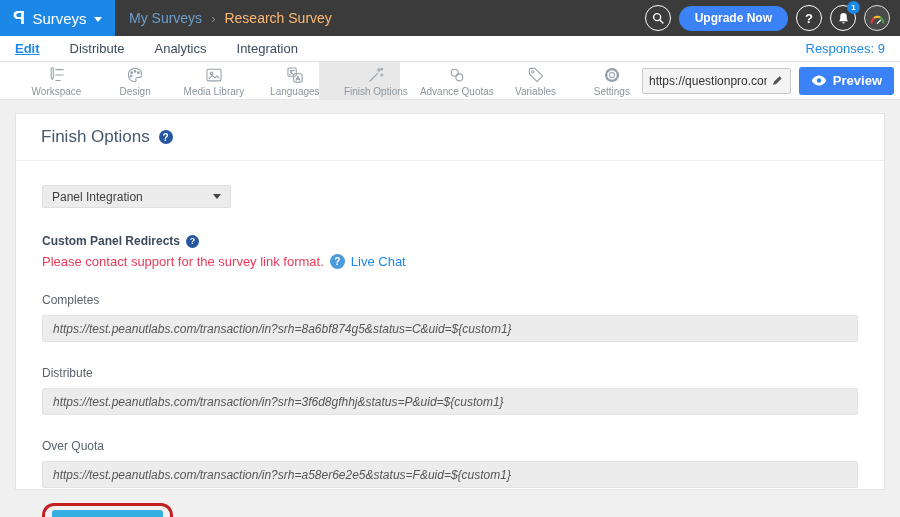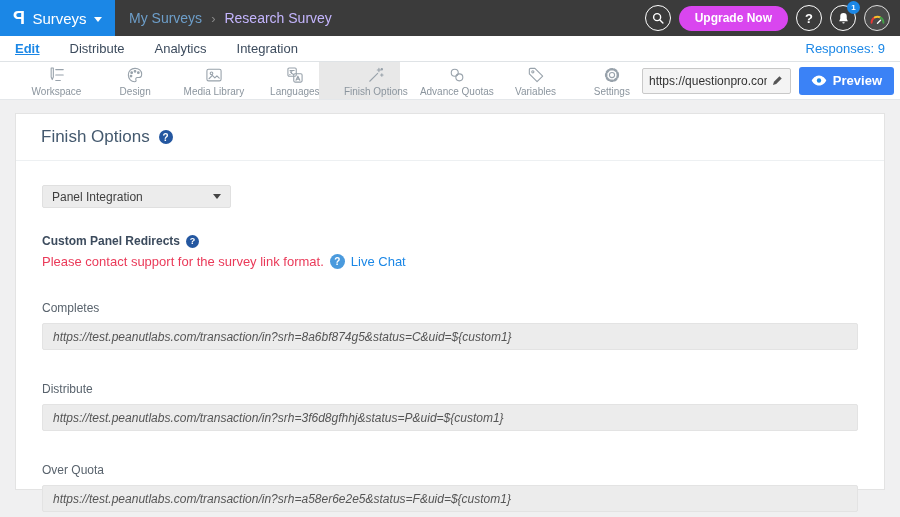--- a/index.html
+++ b/index.html
@@ -10,26 +10,26 @@
   .topbar { height:36px; background:#3b3b3b; display:flex; align-items:center; }
   .logo-block { width:115px; height:36px; background:#1b87e6; color:#fff;
                 display:flex; align-items:center; justify-content:center; gap:7px; cursor:pointer; }
   .logo-p { font-size:18px; font-weight:700; transform:scaleX(-1); display:inline-block; }
   .logo-label { font-size:15px; }
   .caret-down { width:0; height:0; border-left:4px solid transparent; border-right:4px solid transparent;
                 border-top:5px solid #fff; display:inline-block; margin-top:2px; }
   .breadcrumb { margin-left:14px; font-size:14px; display:flex; align-items:center; gap:9px; }
   .bc-parent { color:#6d9ec9; cursor:pointer; }
   .bc-sep { color:#8a8a8a; font-size:13px; }
-  .bc-current { color:#c4b5fd; }
+  .bc-current { color:#fdba74; }
   .topbar-right { margin-left:auto; margin-right:10px; display:flex; align-items:center; gap:8px; }
   .circ-btn { width:26px; height:26px; border:1.5px solid #fff; border-radius:50%;
               display:flex; align-items:center; justify-content:center; color:#fff;
               font-size:13px; font-weight:700; cursor:pointer; background:transparent; }
-  .upgrade-btn { height:25px; padding:0 16px; background:#d946ef; border:none; border-radius:13px;
+  .upgrade-btn { height:25px; padding:0 16px; background:#3b82f6; border:none; border-radius:13px;
                  color:#fff; font-size:12px; font-weight:700; cursor:pointer;
                  font-family:"Liberation Sans",sans-serif; }
   .bell-wrap { position:relative; }
   .badge { position:absolute; top:-4px; right:-4px; width:13px; height:13px; background:#1b87e6;
            border-radius:50%; color:#fff; font-size:8px; display:flex; align-items:center;
            justify-content:center; font-weight:700; }
   .avatar { width:26px; height:26px; border:1.5px solid #ddd; border-radius:50%; background:#4a4a4a;
             display:flex; align-items:center; justify-content:center; cursor:pointer; overflow:hidden; }
 
   
@@ -75,21 +75,21 @@
   .select-caret { width:0; height:0; border-left:4px solid transparent; border-right:4px solid transparent;
                   border-top:5px solid #444; }
   .section-label { margin-top:26px; font-size:12px; font-weight:700; color:#3c4b5d;
                    display:flex; align-items:center; gap:6px; }
   .support-line { margin-top:6px; font-size:13px; color:#ea3a59; display:flex;
                   align-items:center; gap:6px; }
   .chat-badge { width:15px; height:15px; background:#4a9add; border-radius:50%; color:#fff;
                 font-size:10px; font-weight:700; display:inline-flex; align-items:center;
                 justify-content:center; cursor:pointer; }
   .live-chat { color:#1b87e6; cursor:pointer; }
-  .field-group { margin-top:32px; }
+  .field-group { margin-top:24px; }
   .field-label { font-size:12px; color:#59636d; margin-bottom:8px; }
   .field-input { width:100%; height:27px; background:#ececec; border:1px solid #e3e3e3;
                  border-radius:2px; padding:0 10px; font-size:12px; color:#555; outline:none;
                  font-family:"Liberation Sans",sans-serif;font-style:italic; }
   .save-row { margin-top:15px; }
   .annotation { display:inline-block; border:3px solid #c21e22; border-radius:12px; padding:4px 7px; }
   .save-btn { background:#35aee2; border:none; border-radius:3px; color:#fff; font-size:12.5px;
               font-weight:700; padding:21px 13px; cursor:pointer;
               font-family:"Liberation Sans",sans-serif; }
 </style>

